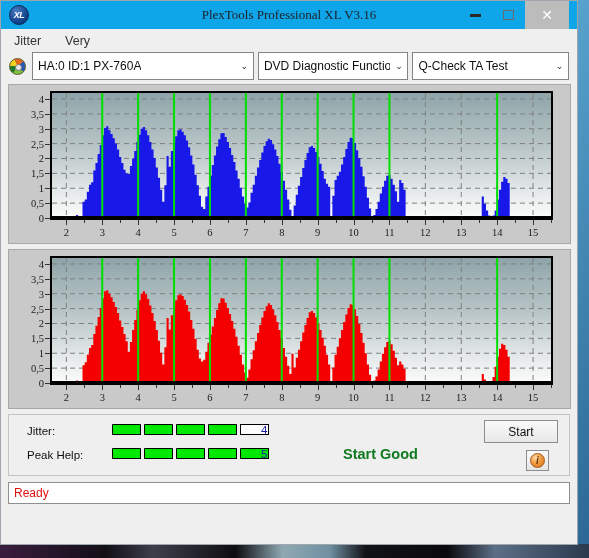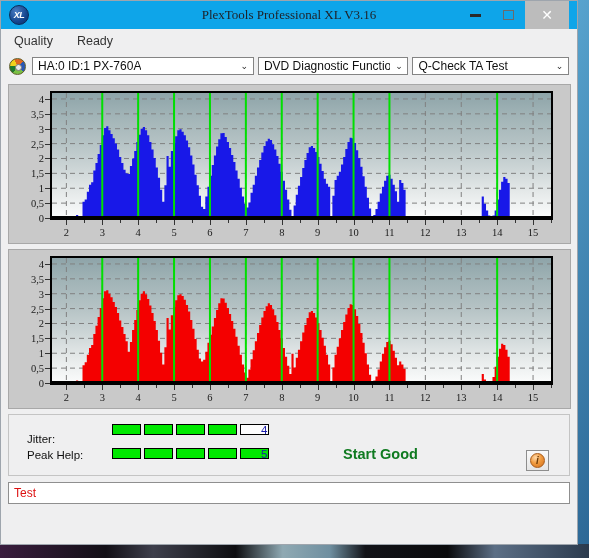--- a/index.html
+++ b/index.html
@@ -59,21 +59,21 @@
     flex:0 0 28px;display:flex;align-items:center;padding:0 8px;gap:4px;
   }
   #discicon{
     width:17px;height:17px;border-radius:50%;flex:0 0 17px;margin-right:2px;
     background:
       conic-gradient(from 215deg,#1f7a2e 0deg 60deg,#f2d21c 60deg 120deg,#e06820 120deg 190deg,#2a57b5 190deg 275deg,#7ac043 275deg 360deg);
     border:1px solid #5d5d2a;position:relative;box-sizing:border-box;
   }
   #discicon::after{content:"";position:absolute;left:50%;top:50%;width:5px;height:5px;margin:-2.5px 0 0 -2.5px;background:#e9e9e9;border-radius:50%;border:1px solid #777;}
   .combo{
-    height:18px;background:#fff;border:1px solid #848484;
+    height:28px;background:#fff;border:1px solid #848484;
     display:flex;align-items:center;position:relative;box-sizing:border-box;
     font-size:12px;color:#101010;
   }
   .combo .ctext{padding-left:5px;white-space:nowrap;overflow:hidden;}
   .combo .carrow{
     position:absolute;right:0;top:0;bottom:0;width:17px;
     display:flex;align-items:center;justify-content:center;
     font-size:9px;color:#2b2b2b;background:#fff;
   }
   #combo-drive{width:224px;}
@@ -107,21 +107,21 @@
   .ytickmarks{position:absolute;left:36px;top:6px;width:5px;height:129px;}
   .ytickmarks i{position:absolute;right:0;width:5px;height:1px;background:#333;}
   .xtickmarks{position:absolute;left:41px;top:135px;width:503px;height:5px;}
   .xtickmarks i{position:absolute;top:0;width:1px;height:5px;background:#333;}
   
   #results{
     margin:0 7px;flex:0 0 auto;height:62px;position:relative;
     border:1px solid #c4c4c4;background:#efeff0;box-sizing:border-box;
   }
   .reslabel{position:absolute;font-size:11.5px;color:#111;}
-  #lbl-jitter{left:18px;top:10px;margin-top:8px;}
+  #lbl-jitter{left:18px;top:10px;}
   #lbl-peak{left:18px;top:34px;}
   .segbar{position:absolute;display:flex;gap:3px;}
   #bar-jitter{left:103px;top:9px;}
   #bar-peak{left:103px;top:33px;}
   .seg{width:29px;height:11px;border:1.4px solid #000;box-sizing:border-box;background:#fdfdfd;}
   .seg.on{background:#00e800;}
   .resnum{position:absolute;font-size:11.5px;color:#1a1aaa;}
   #num-jitter{left:252px;top:9px;}
   #num-peak{left:252px;top:33px;}
   #lbl-ta{position:absolute;left:325px;top:11px;font-size:12px;color:#111;}
@@ -171,22 +171,22 @@
       </div>
     <div class="wbtn" id="btn-max">
         <span class="g"></span>
       </div>
     <div class="wbtn" id="btn-close">
         <span class="g">✕</span>
       </div>
   </div>
 
   <div id="menubar">
-    <div class="mi">Quality</div>
-    <div class="mi">Ready</div>
+    <div class="mi">Jitter</div>
+    <div class="mi">Very</div>
   </div>
 
   <div id="toolbar">
     <div id="discicon"></div>
     <div class="combo" id="combo-drive">
       <span class="ctext">HA:0 ID:1  PX-760A</span>
       <span class="carrow">⌄</span>
     </div>
     <div class="combo" id="combo-func">
       <span class="ctext">DVD Diagnostic Functions</span>
@@ -433,24 +433,27 @@
         <span class="seg on"></span>
         <span class="seg on"></span>
         <span class="seg on"></span>
         <span class="seg on"></span>
         <span class="seg on"></span>
       </div>
     <div class="resnum" id="num-peak">5</div>
 
     <div id="val-ta">Start Good</div>
 
+    <div id="btn-start">
+      <span>Start</span>
+    </div>
     <div id="btn-info">
       <span class="dot">i</span>
     </div>
   </div>
 
   <div id="statuswrap">
     <div id="statusbar">
-      <span>Test</span>
+      <span>Ready</span>
     </div>
   </div>
 
 </div>
 
 </body></html>

